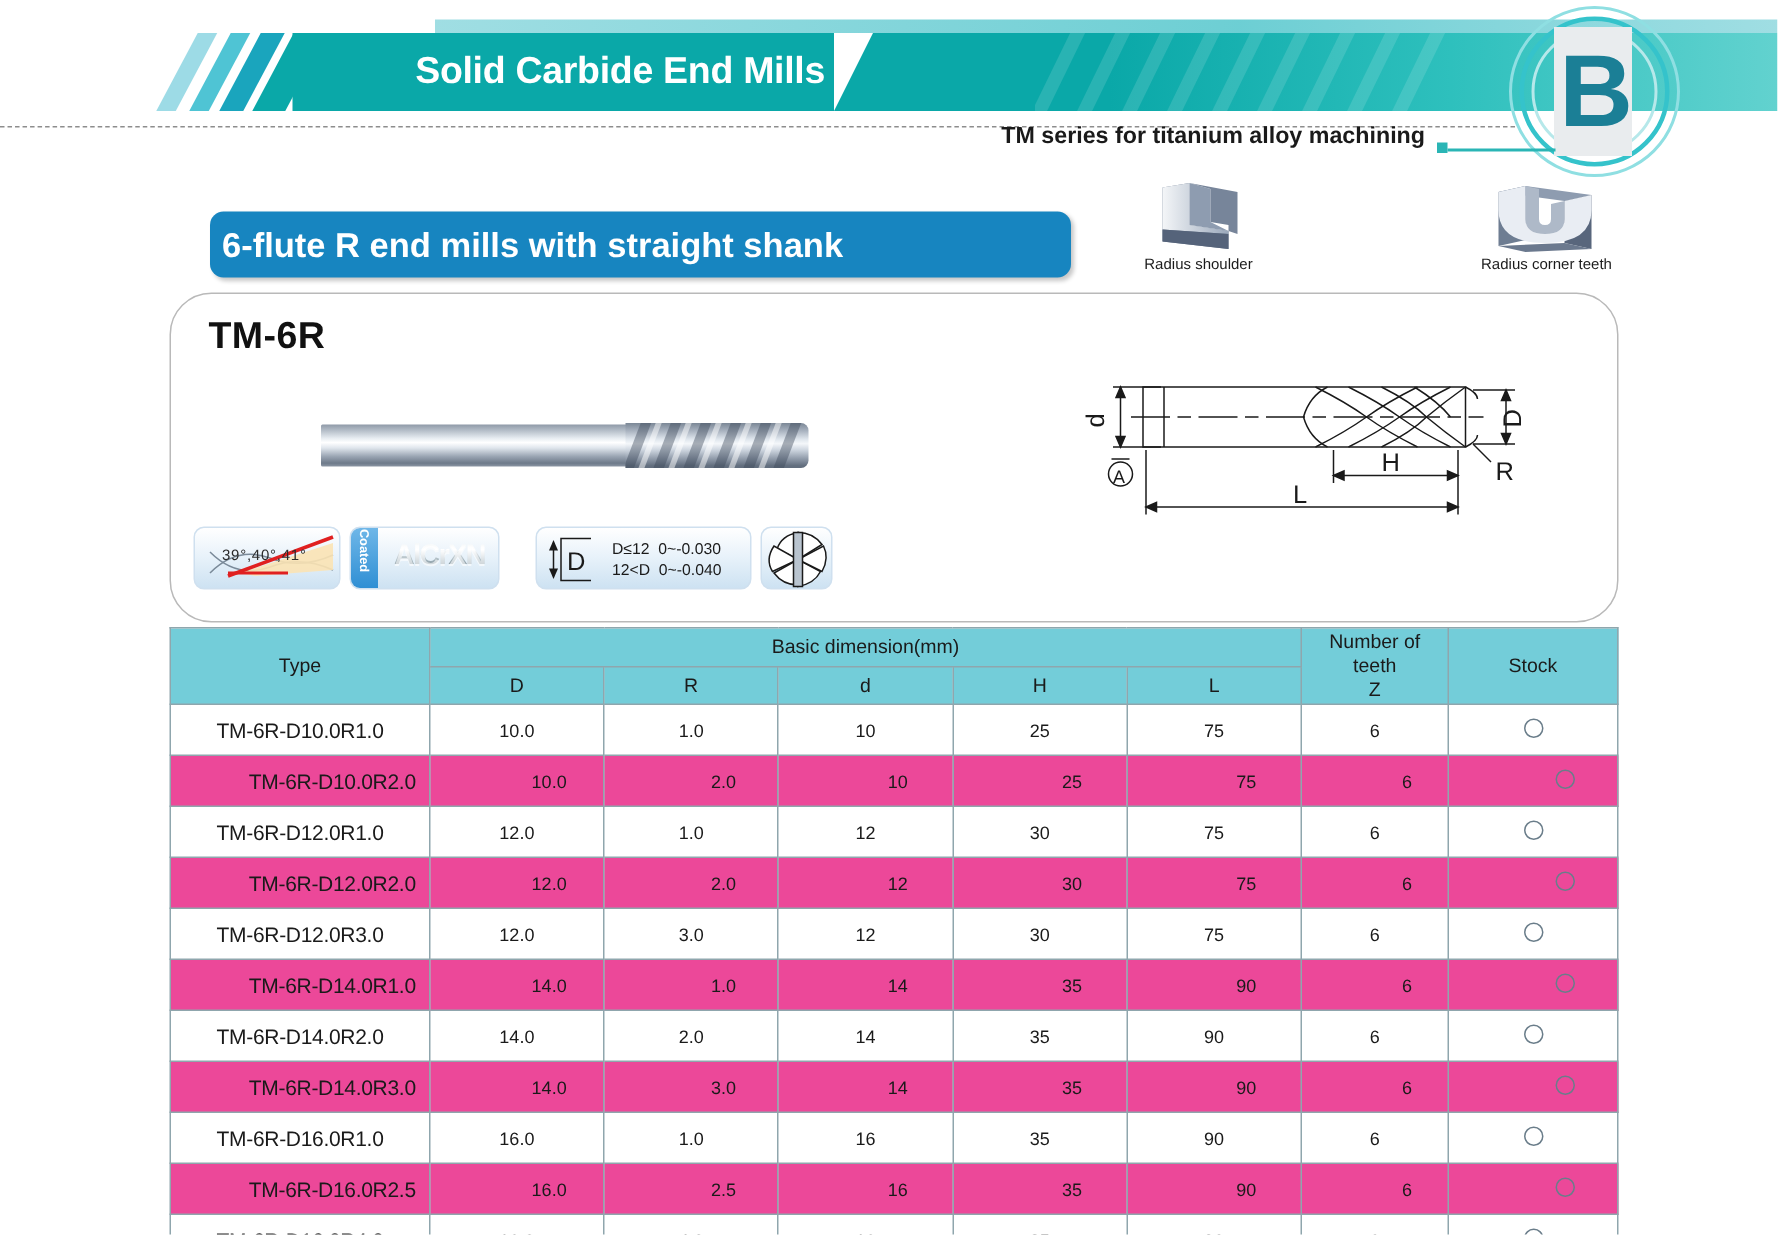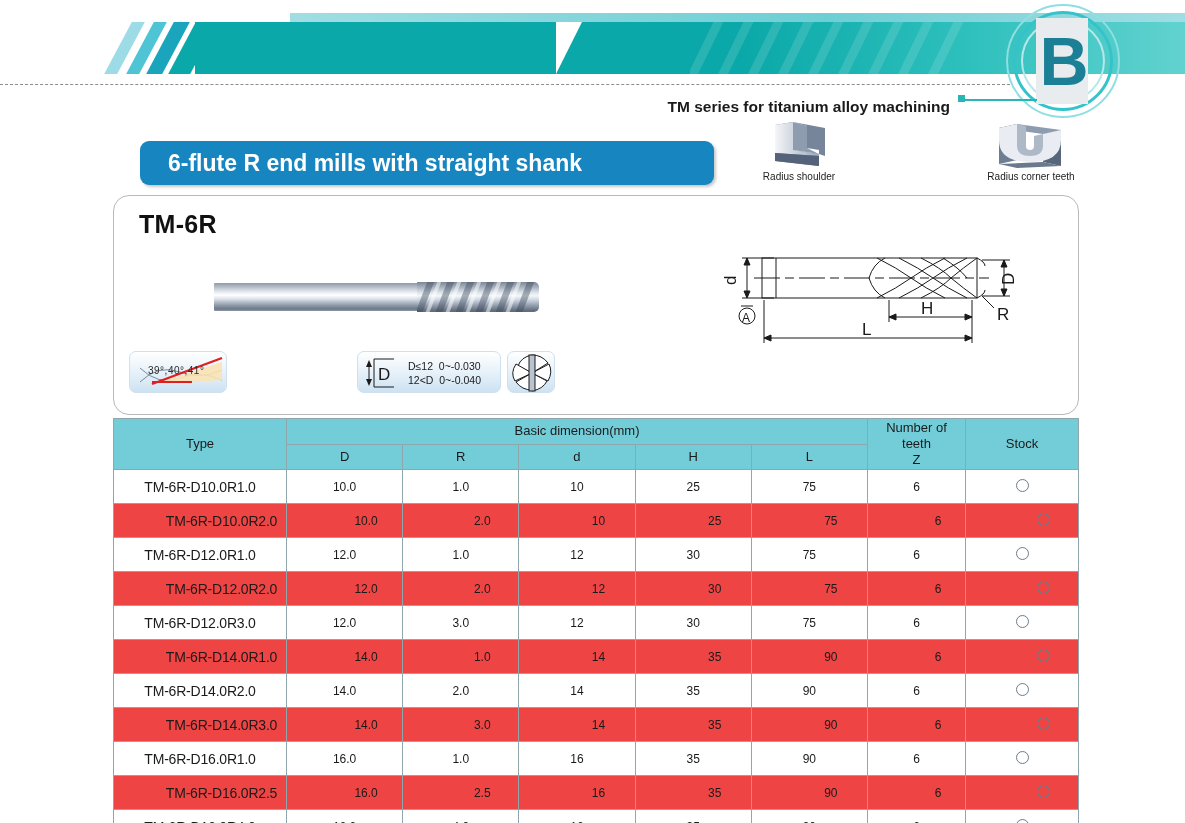--- a/index.html
+++ b/index.html
@@ -125,21 +125,21 @@
   }
 
   .hdr-dashed {
     position: absolute;
     left: 0px; top: 84px;
     width: 1010px;
     border-top: 1px dashed #8d8d8d;
   }
   .hdr-sub {
     position: absolute;
-    left: 450px; top: 98px;
+    left: 450px; top: 82px;
     width: 500px;
     text-align: right;
     font-size: 15.5px;
     font-weight: bold;
     color: #1a1a1a;
     white-space: nowrap;
   }
   .hdr-sub-line {
     position: absolute;
     left: 965px; top: 99px;
@@ -157,21 +157,21 @@
   #title-banner {
     position: absolute;
     left: 140px; top: 141px;
     width: 574px; height: 44px;
     background: #1785c0;
     border-radius: 9px;
     box-shadow: 2px 2px 3px rgba(0,0,0,.22);
   }
   #title-banner span {
     display: block;
-    padding: 0 28px;
+    padding: 0 8px;
     line-height: 44px;
     color: #ffffff;
     font-size: 23px;
     font-weight: bold;
     white-space: nowrap;
   }
 
   
   #ops {
     position: absolute;
@@ -191,21 +191,21 @@
     margin-top: 1px;
     white-space: nowrap;
   }
 
   
   #card {
     position: absolute;
     left: 113px; top: 195px;
     width: 966px; height: 220px;
     border: 1px solid #b9b9b9;
-    border-radius: 16px;
+    border-radius: 28px;
     background: #ffffff;
     box-sizing: border-box;
   }
   #model-name {
     position: absolute;
     left: 25px; top: 14px;
     font-size: 25px;
     font-weight: bold;
     color: #111111;
     letter-spacing: .3px;
@@ -345,21 +345,21 @@
     font-weight: normal;
     font-size: 13px;
     line-height: 16px;
   }
   .th-type   { width: 170px; }
   .th-dim    { width: 110px; }
   .th-teeth  { width: 95px; }
   .th-stock  { width: 110px; }
 
   #spec-table tbody td { height: 31px; }
-  #spec-table tbody tr.alt td { background: #ef4444; padding-left: 44px; }
+  #spec-table tbody tr.alt td { background: #ec4899; padding-left: 44px; }
   #spec-table tbody td.type {
     font-weight: normal;
     font-size: 14px;
     letter-spacing: -.2px;
   }
   .stock-mark {
     display: inline-block;
     width: 11px; height: 11px;
     border: 1px solid #6a7d8a;
     border-radius: 50%;
@@ -382,20 +382,21 @@
       <i style="left:70px"></i>
     <i style="left:100px"></i>
       <i style="left:130px"></i>
       <i style="left:160px"></i>
     <i style="left:190px"></i>
       <i style="left:220px"></i>
       <i style="left:250px"></i>
   </div>
   <div class="hdr-notch"></div>
 
+  <div class="hdr-title">Solid Carbide End Mills</div>
 
   <div class="hdr-badge">
     <div class="ring r1"></div>
     <div class="ring r2"></div>
     <div class="ring r3"></div>
     <div class="bsq"></div>
     <div class="bchar">B</div>
   </div>
 
   <div class="hdr-dashed"></div>
@@ -538,20 +539,26 @@
       <svg width="98" height="42" viewBox="0 0 98 42" style="position:absolute;left:0;top:0">
         <path d="M10,30 q18,-18 40,-10 q20,8 42,-2" stroke="#7a8a99" fill="none" stroke-width="1"></path>
         <path d="M10,16 q18,18 40,10 q20,-8 42,2" stroke="#7a8a99" fill="none" stroke-width="1"></path>
         <polygon points="30,30 92,10 92,28 40,32" fill="#fbe3b4" opacity=".9"></polygon>
         <line x1="22" y1="32" x2="92" y2="6" stroke="#e02020" stroke-width="2.4"></line>
         <line x1="22" y1="30" x2="62" y2="30" stroke="#e02020" stroke-width="2"></line>
       </svg>
       <div class="helix-text">39°,40°,41°</div>
     </div>
 
+    <div class="badge badge-coat">
+      <div class="coat-strip">
+        <span>Coated</span>
+      </div>
+      <div class="coat-name">AlCrXN</div>
+    </div>
 
     <div class="badge badge-tol">
       <svg width="46" height="42" viewBox="0 0 46 42" style="position:absolute;left:2px;top:0">
         <g stroke="#1a1a1a" fill="none" stroke-width="1">
           <path d="M34,7 L14,7 L14,35 L34,35"></path>
           <line x1="9" y1="12" x2="9" y2="30"></line>
         </g>
         <polygon points="9,8 6,15 12,15" fill="#1a1a1a"></polygon>
         <polygon points="9,34 6,27 12,27" fill="#1a1a1a"></polygon>
         <text x="18" y="28" font-family="Liberation Sans, sans-serif" font-size="17" fill="#1a1a1a">D</text>

